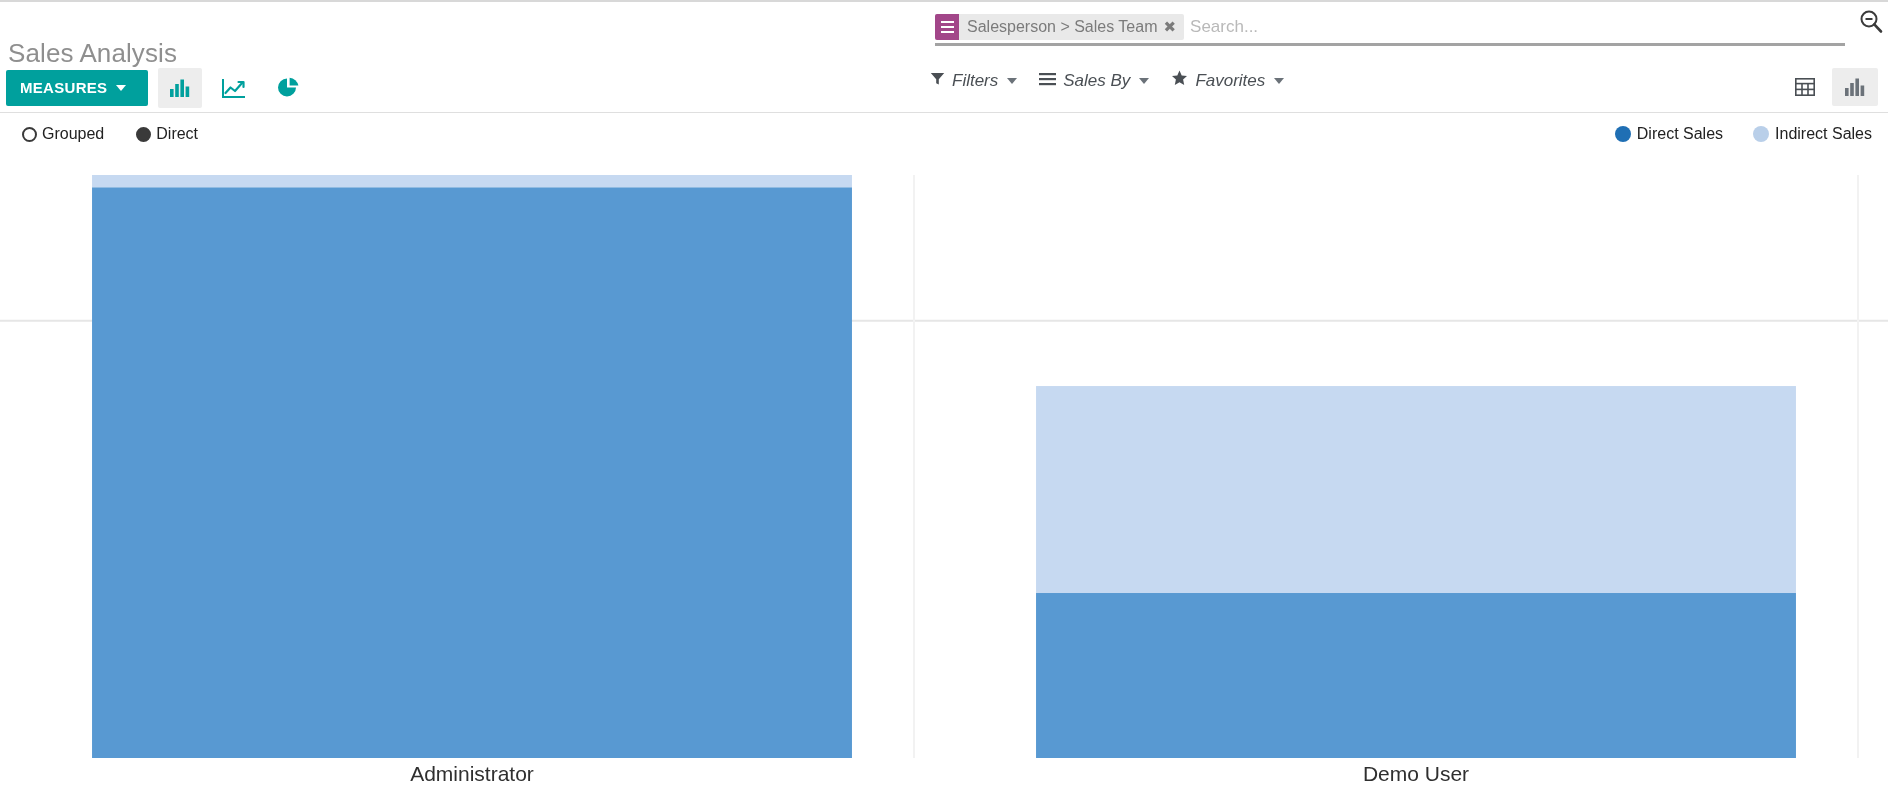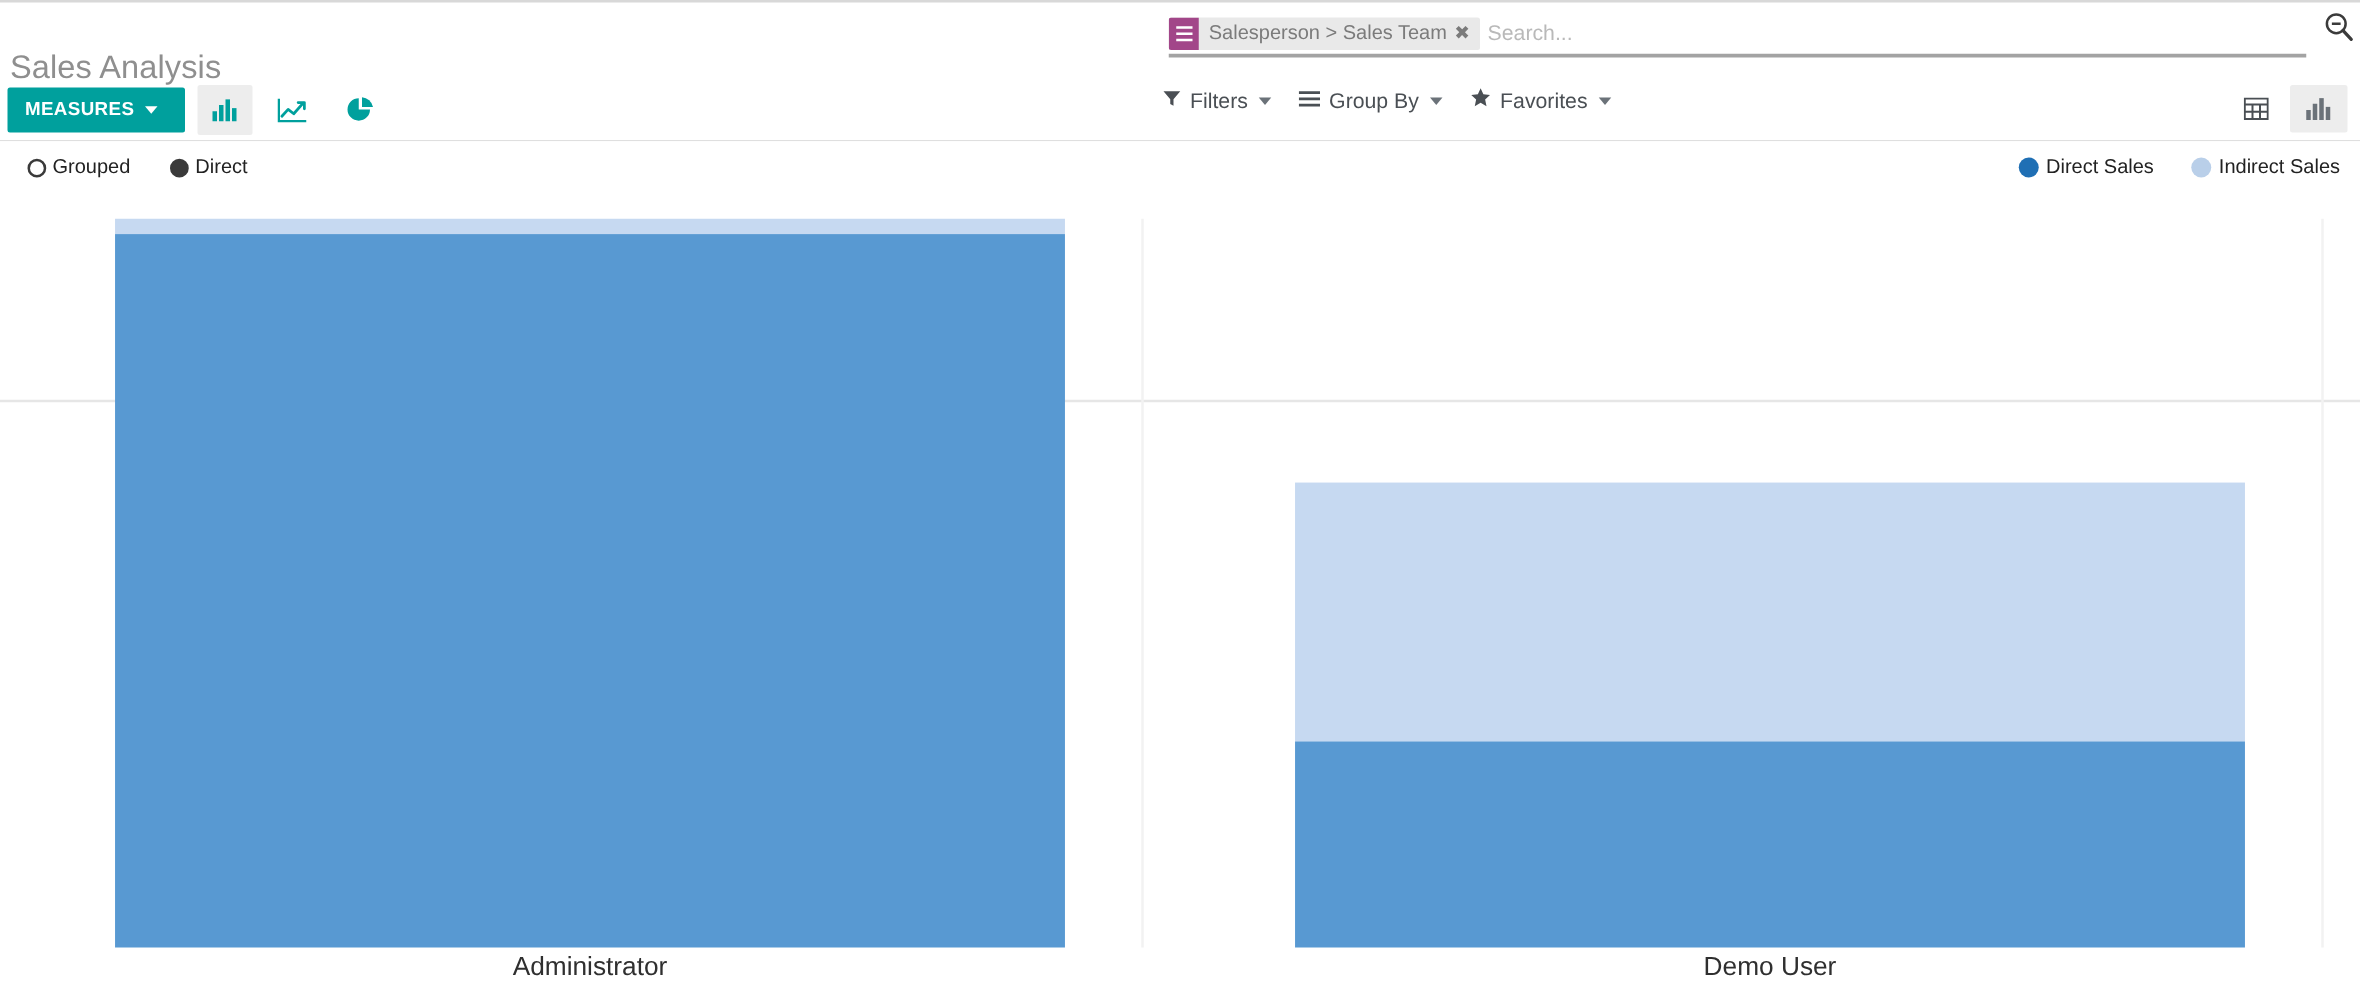--- a/index.html
+++ b/index.html
@@ -68,21 +68,21 @@
   .searchinput{
     flex:1 1 auto;border:none;outline:none;background:transparent;
     font-size:17px;color:#0369a1;font-family:inherit;padding:0;height:26px;
   }
   .searchinput::placeholder{color:#b9b9b9;}
   .search-mag{position:absolute;right:4px;top:8px;cursor:pointer;}
 
   
   .filters{
     position:absolute;left:930px;top:70px;display:flex;align-items:center;gap:22px;
-    font-size:17px;color:#4a4f54;
+    font-size:17px;color:#4a4f54;font-style:italic;
   }
   .filters .fitem{display:flex;align-items:center;gap:7px;cursor:pointer;white-space:nowrap;}
   .filters .fitem .caret{border-top-color:#6b7279;margin-left:2px;}
 
   
   .viewsw{position:absolute;right:10px;top:68px;display:flex;align-items:center;gap:4px;}
   .viewsw .vbtn{
     width:46px;height:38px;display:flex;align-items:center;justify-content:center;
     cursor:pointer;border-radius:2px;
   }
@@ -191,21 +191,21 @@
       </div>
 
       <div class="fitem">
         <span>
           <svg width="17" height="14" viewBox="0 0 17 14" aria-hidden="true">
             <rect x="0" y="1" width="17" height="2.2" fill="#4a4f54"></rect>
             <rect x="0" y="6" width="17" height="2.2" fill="#4a4f54"></rect>
             <rect x="0" y="11" width="17" height="2.2" fill="#4a4f54"></rect>
           </svg>
         </span>
-        <span>Group By</span>
+        <span>Sales By</span>
         <span class="caret"></span>
       </div>
 
       <div class="fitem">
         <span>
           <svg width="17" height="16" viewBox="0 0 17 16" aria-hidden="true">
             <path d="M8.5 0.6 L10.7 5.4 L16 6 L12.1 9.6 L13.2 14.9 L8.5 12.2 L3.8 14.9 L4.9 9.6 L1 6 L6.3 5.4 Z" fill="#4a4f54"></path>
           </svg>
         </span>
         <span>Favorites</span>

